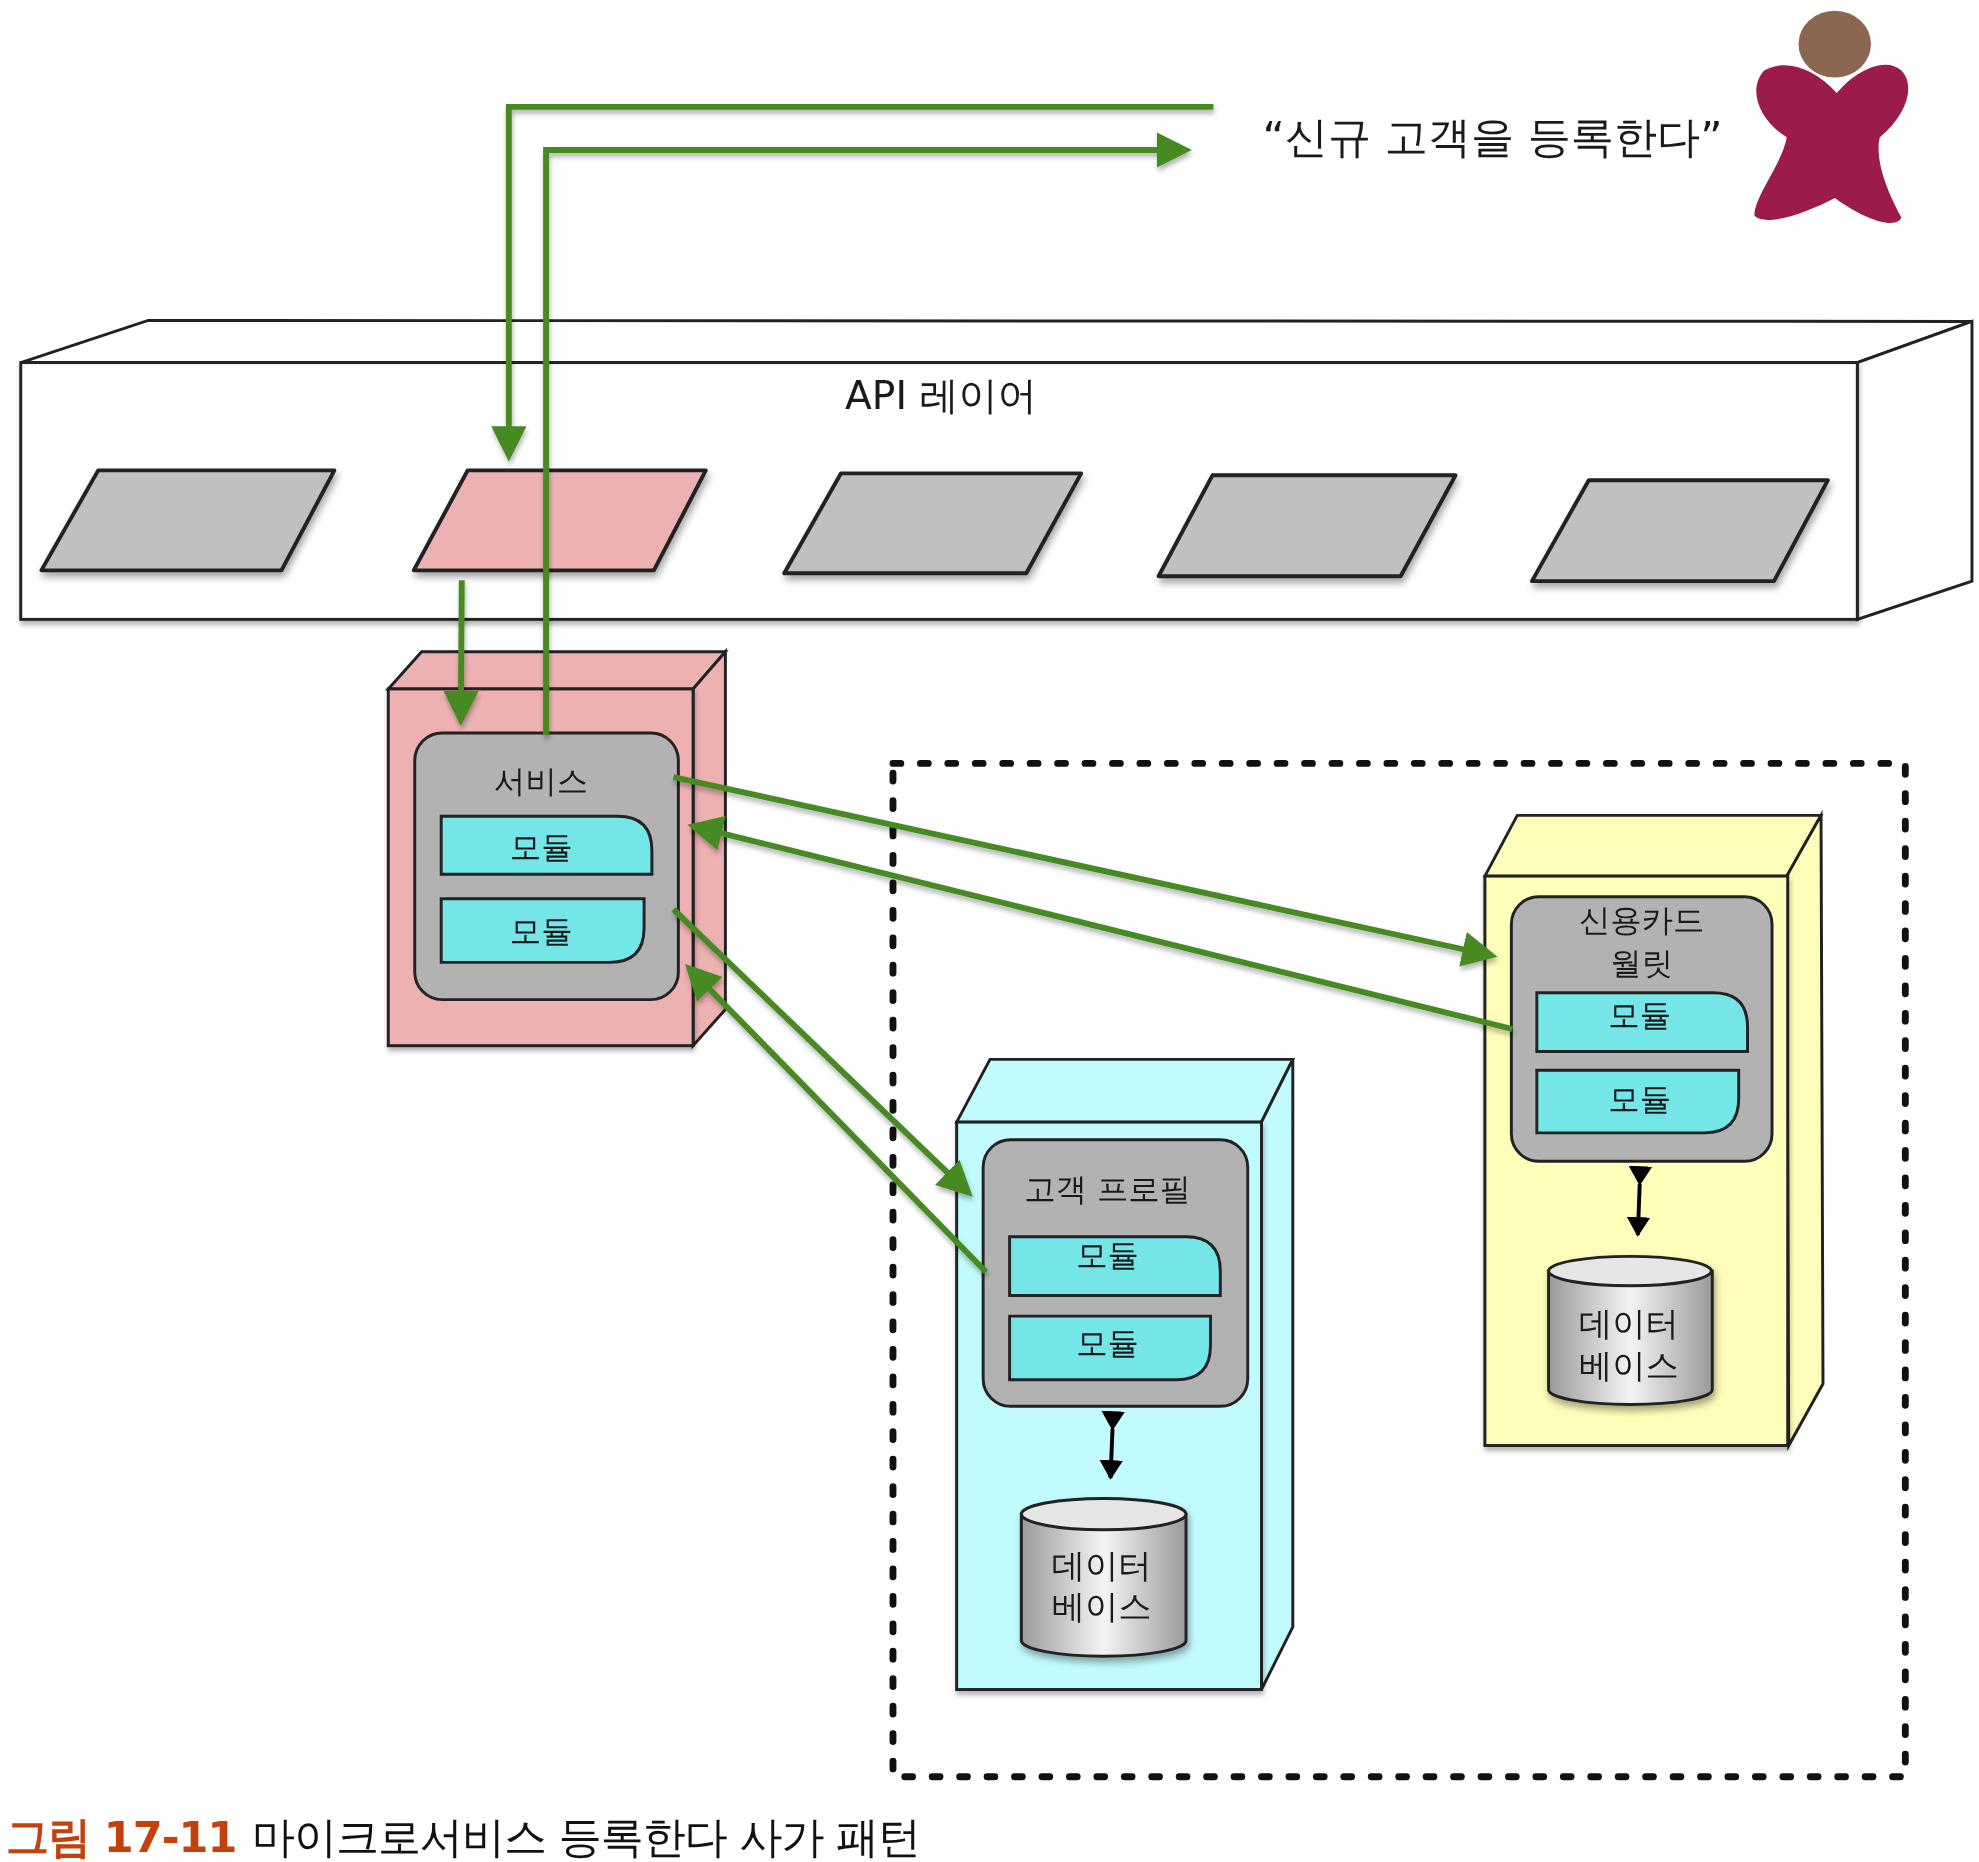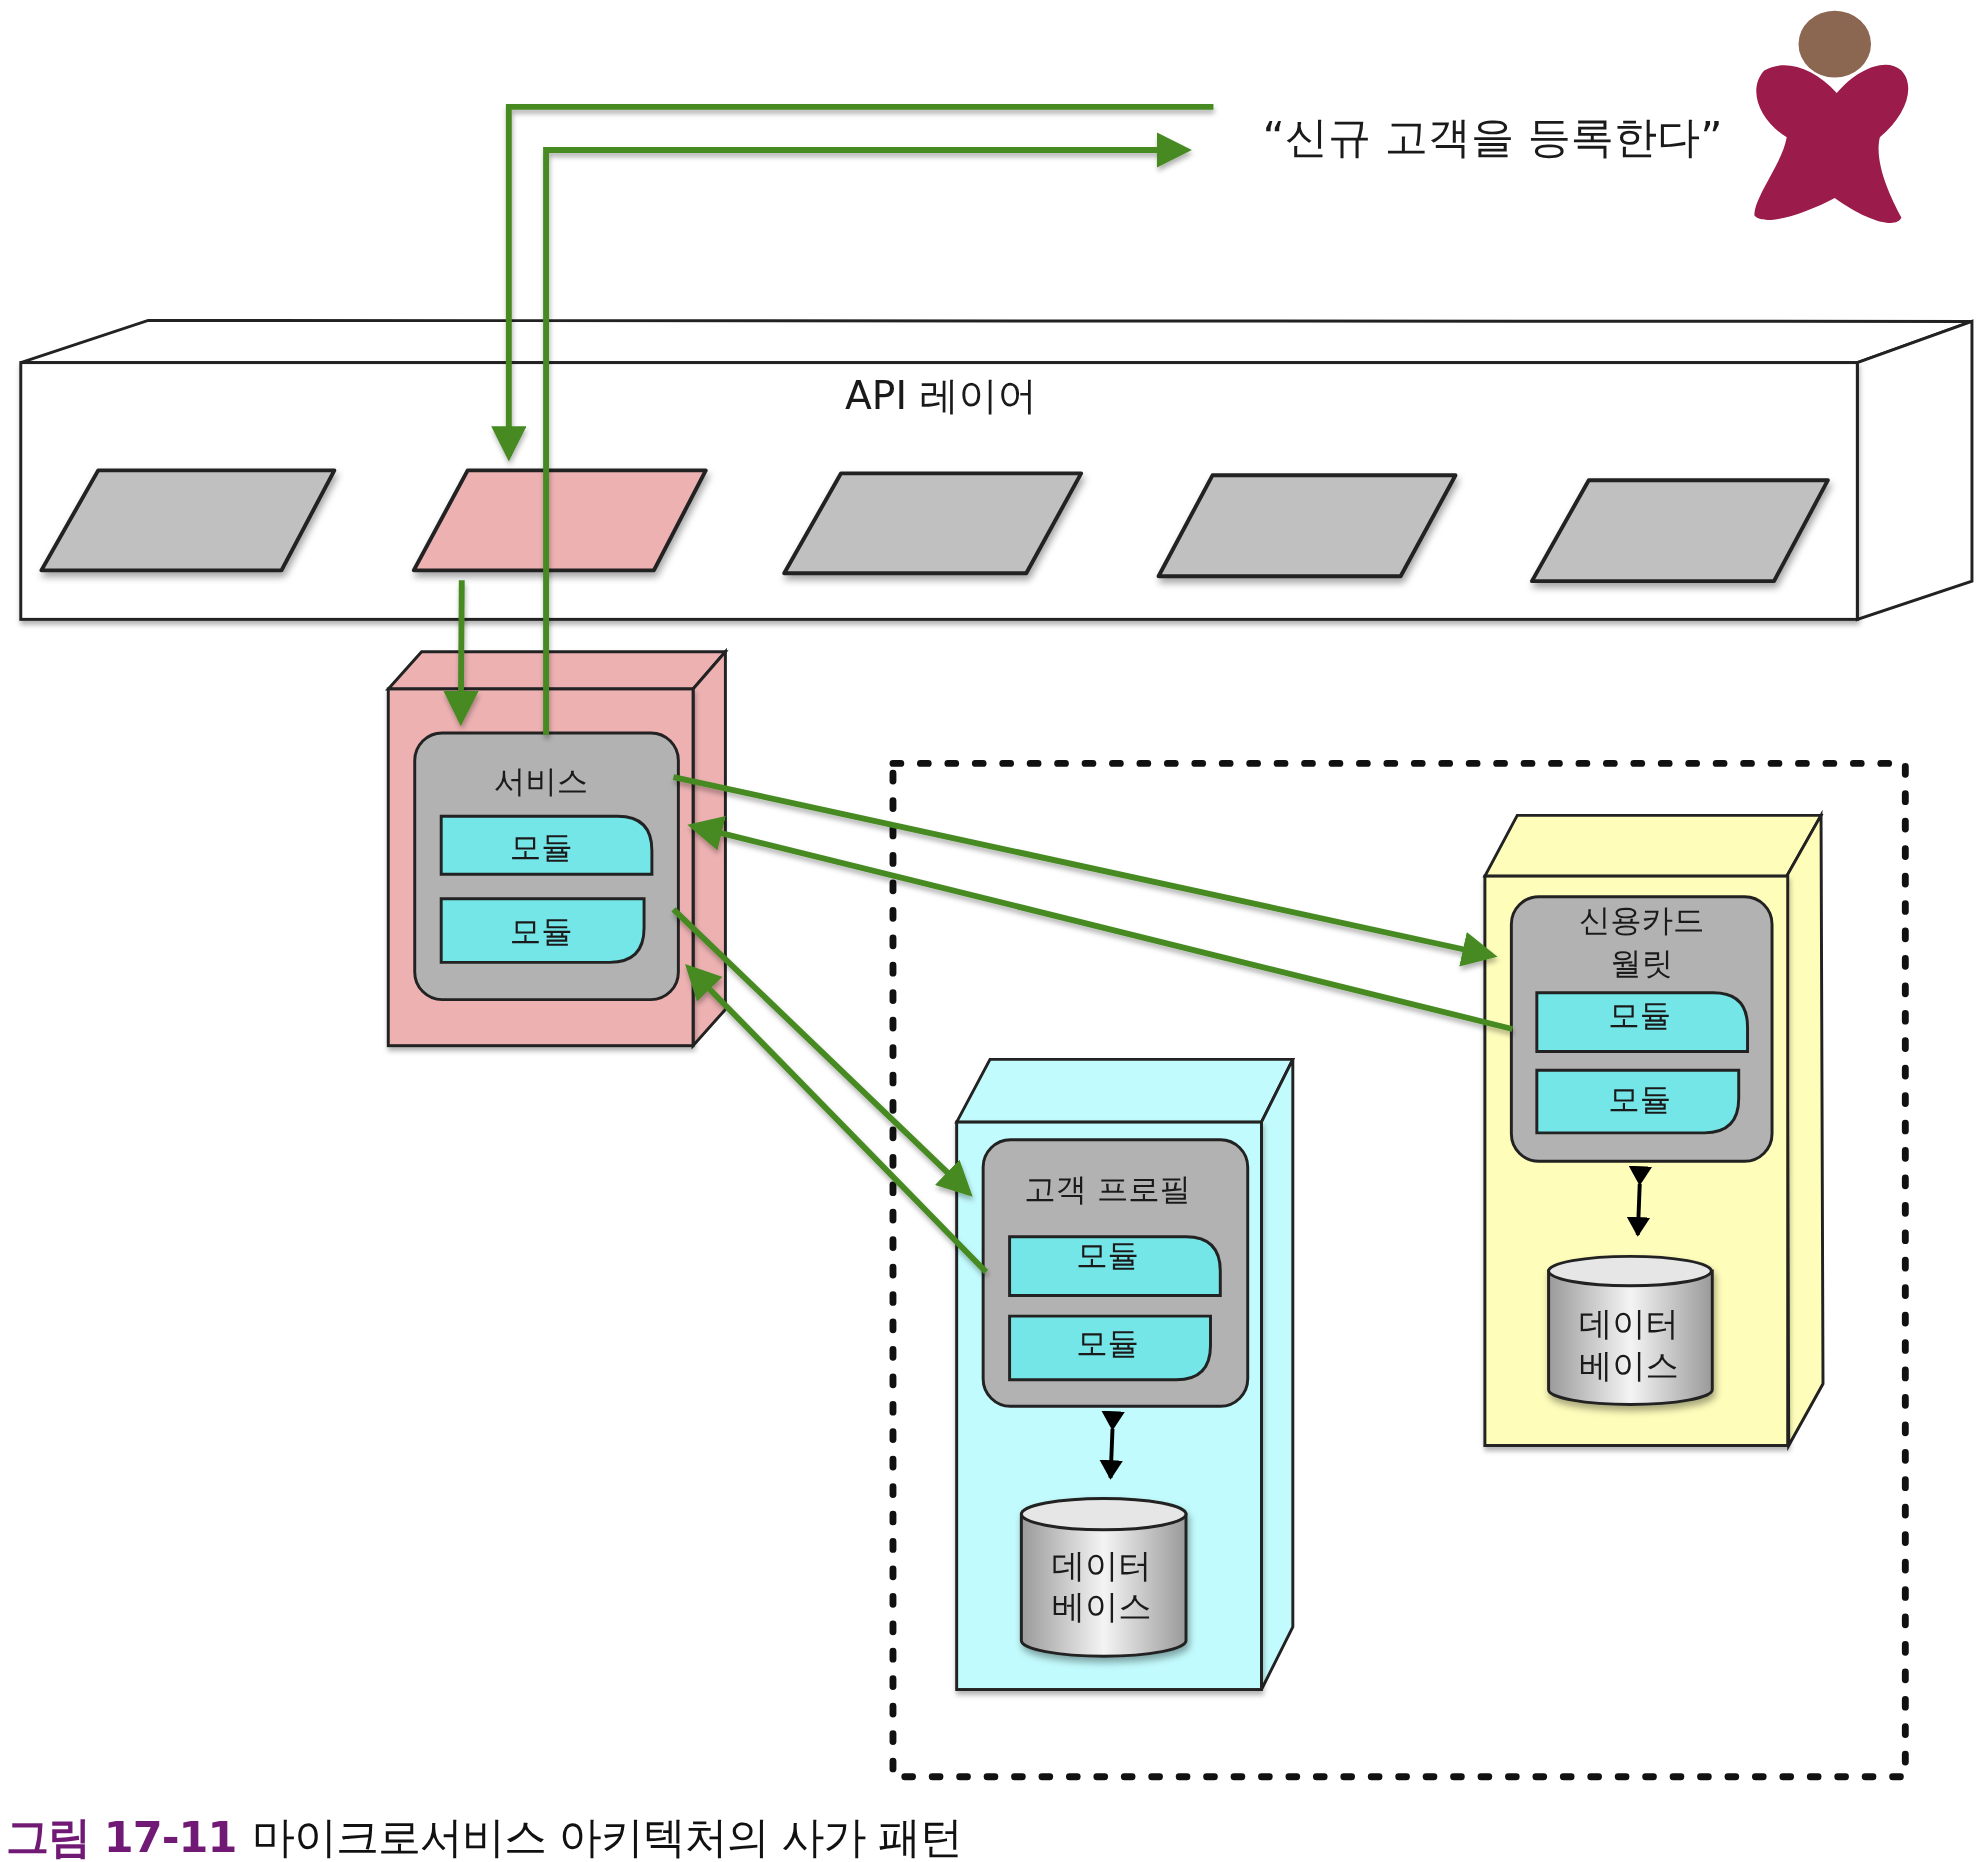--- a/index.html
+++ b/index.html
@@ -2,21 +2,21 @@
 <html><head>
 <meta charset="utf-8">
 <style>
   html, body { margin: 0; padding: 0; background: #ffffff; }
   body { width: 1980px; height: 1862px; position: relative; overflow: hidden;
          font-family: "DejaVu Sans", "Liberation Sans", sans-serif; }
   #diagram { position: absolute; left: 0; top: 0; }
   .lbl { font-family: "DejaVu Sans", "Liberation Sans", sans-serif; fill: #1a1a1a; }
   .caption { position: absolute; left: 5.9px; top: 1809px; font-size: 43px; white-space: nowrap;
              font-family: "DejaVu Sans", "Liberation Sans", sans-serif; color: #111; letter-spacing: -1px; }
-  .caption .num { font-weight: bold; color: #701a75; margin-right: 15.7px; }
+  .caption .num { font-weight: bold; color: #c2410c; margin-right: 15.7px; }
 </style>
 </head>
 <body>
 
 <svg id="diagram" width="1980" height="1862" viewBox="0 0 2020 1900">
   <defs>
     <marker id="ah-green" markerWidth="6" markerHeight="6" refX="5" refY="3" orient="auto" markerUnits="strokeWidth">
       <path d="M0,0 L6,3 L0,6 z" fill="#468A24"></path>
     </marker>
     <marker id="ah-black" markerWidth="5" markerHeight="6" refX="4.5" refY="3" orient="auto" markerUnits="strokeWidth">
@@ -117,15 +117,15 @@
     <polyline points="557,750 557,153 1210,153" marker-end="url(#ah-green)"></polyline>
     <line x1="471" y1="592" x2="470" y2="735" marker-end="url(#ah-green)"></line>
     <line x1="687" y1="793" x2="1522" y2="975" marker-end="url(#ah-green)"></line>
     <line x1="1543" y1="1050" x2="707" y2="843" marker-end="url(#ah-green)"></line>
     <line x1="687" y1="928" x2="988" y2="1217" marker-end="url(#ah-green)"></line>
     <line x1="1006" y1="1298" x2="703" y2="988" marker-end="url(#ah-green)"></line>
   </g>
 </svg>
 
 <div class="caption">
-  <span class="num">그림 17-11</span><span>마이크로서비스 아키텍처의 사가 패턴</span>
+  <span class="num">그림 17-11</span><span>마이크로서비스 등록한다 사가 패턴</span>
 </div>
 
 
 </body></html>

